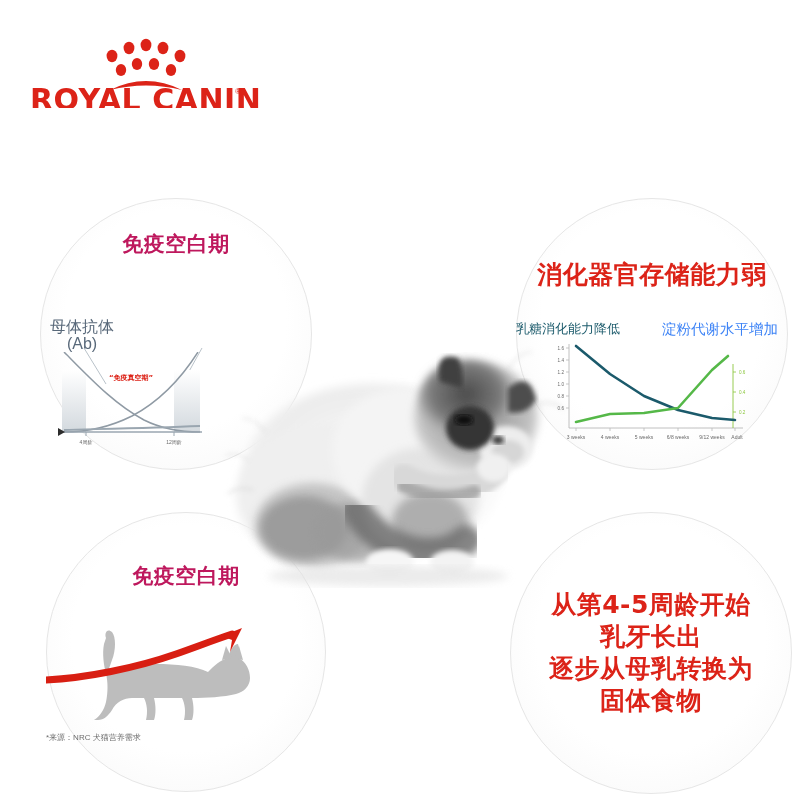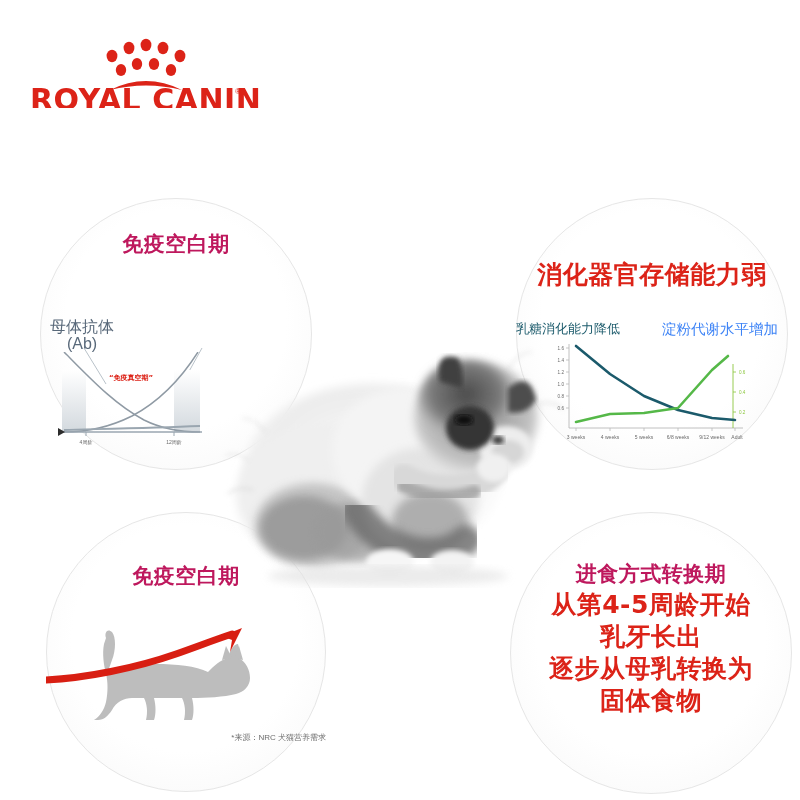--- a/index.html
+++ b/index.html
@@ -69,21 +69,21 @@
   .tr-lbl-a{position:absolute;left:516px;top:320px;font-size:13px;color:#1b5a6b;
     font-family:"DejaVu Sans","Liberation Sans",sans-serif;}
   .tr-lbl-b{position:absolute;left:662px;top:320px;font-size:14.5px;color:#3b82f6;
     font-family:"DejaVu Sans","Liberation Sans",sans-serif;}
   .tr-chart{position:absolute;left:545px;top:340px;width:215px;height:108px;}
 
   
   .bl-title{position:absolute;left:46px;top:562px;width:280px;font-size:21px;}
   .bl-sub{position:absolute;left:36px;top:592px;width:300px;font-size:24px;}
   .bl-art{position:absolute;left:46px;top:620px;width:290px;height:110px;}
-  .bl-note{position:absolute;left:46px;top:732px;width:280px;text-align:right;
+  .bl-note{position:absolute;left:46px;top:732px;width:280px;text-align:left;
     font-size:8px;color:#6d6d6d;}
 
   
   .br-title{position:absolute;left:510px;top:560px;width:282px;font-size:21px;}
   .br-l1{position:absolute;left:500px;top:588px;width:302px;font-size:25px;}
   .br-l2{position:absolute;left:500px;top:620px;width:302px;font-size:25px;}
   .br-l3{position:absolute;left:500px;top:652px;width:302px;font-size:25px;}
   .br-l4{position:absolute;left:500px;top:684px;width:302px;font-size:25px;}
 
   .tick{font-size:5px;fill:#6a6a6a;font-family:"Liberation Sans",sans-serif;}
@@ -331,19 +331,18 @@
 
       <g>
         <path d="M0 60 C 40 58, 90 48, 130 34 C 150 27, 168 20, 186 14" stroke="#D81E12" stroke-width="7" fill="none" stroke-linecap="round"></path>
         <path d="M196 8 L176 16 L186 20 L184 32 Z" fill="#D81E12"></path>
       </g>
     </svg>
   </div>
 
   <div class="bl-note">*来源：NRC 犬猫营养需求</div>
 
-  <div class="blk-head br-title">进食方式转换期</div>
   <div class="red-head br-l1">从第4-5周龄开始</div>
   <div class="red-head br-l2">乳牙长出</div>
   <div class="red-head br-l3">逐步从母乳转换为</div>
   <div class="red-head br-l4">固体食物</div>
 
 </div>
 
 </body></html>

